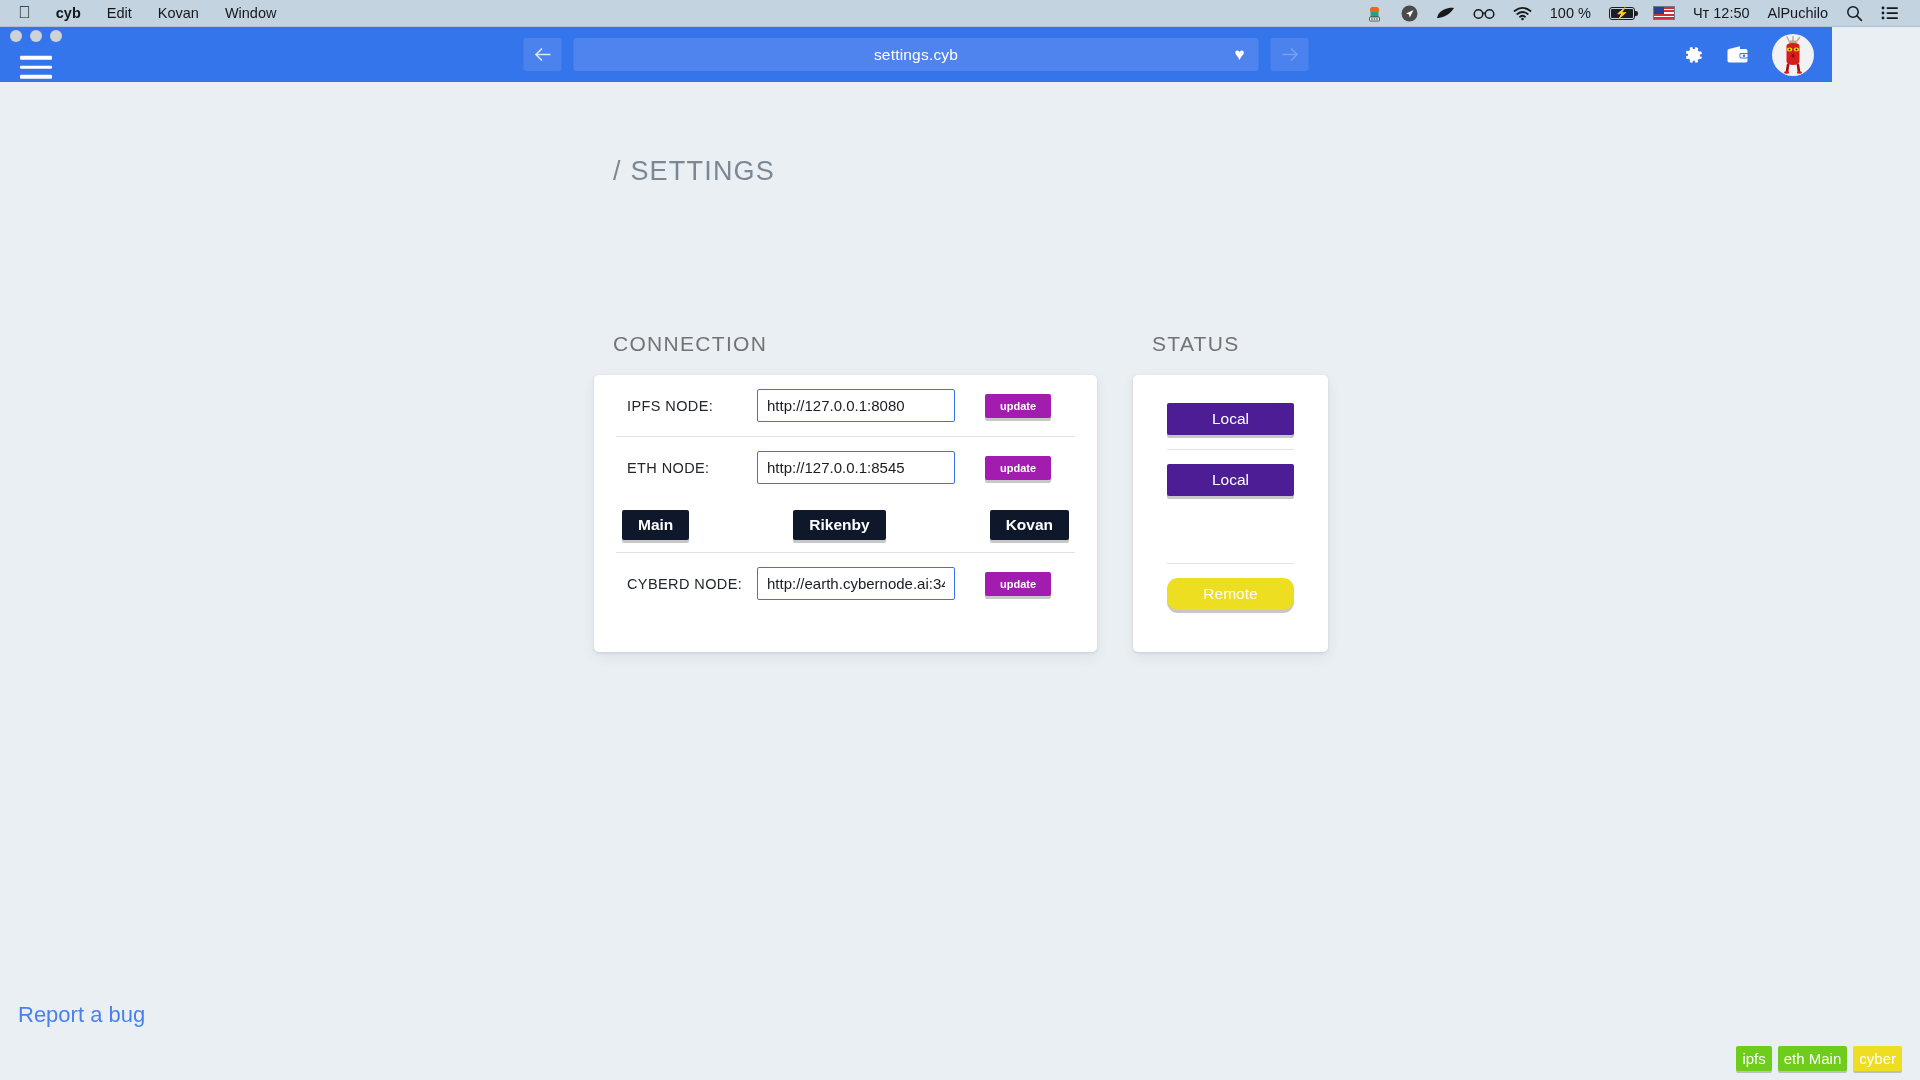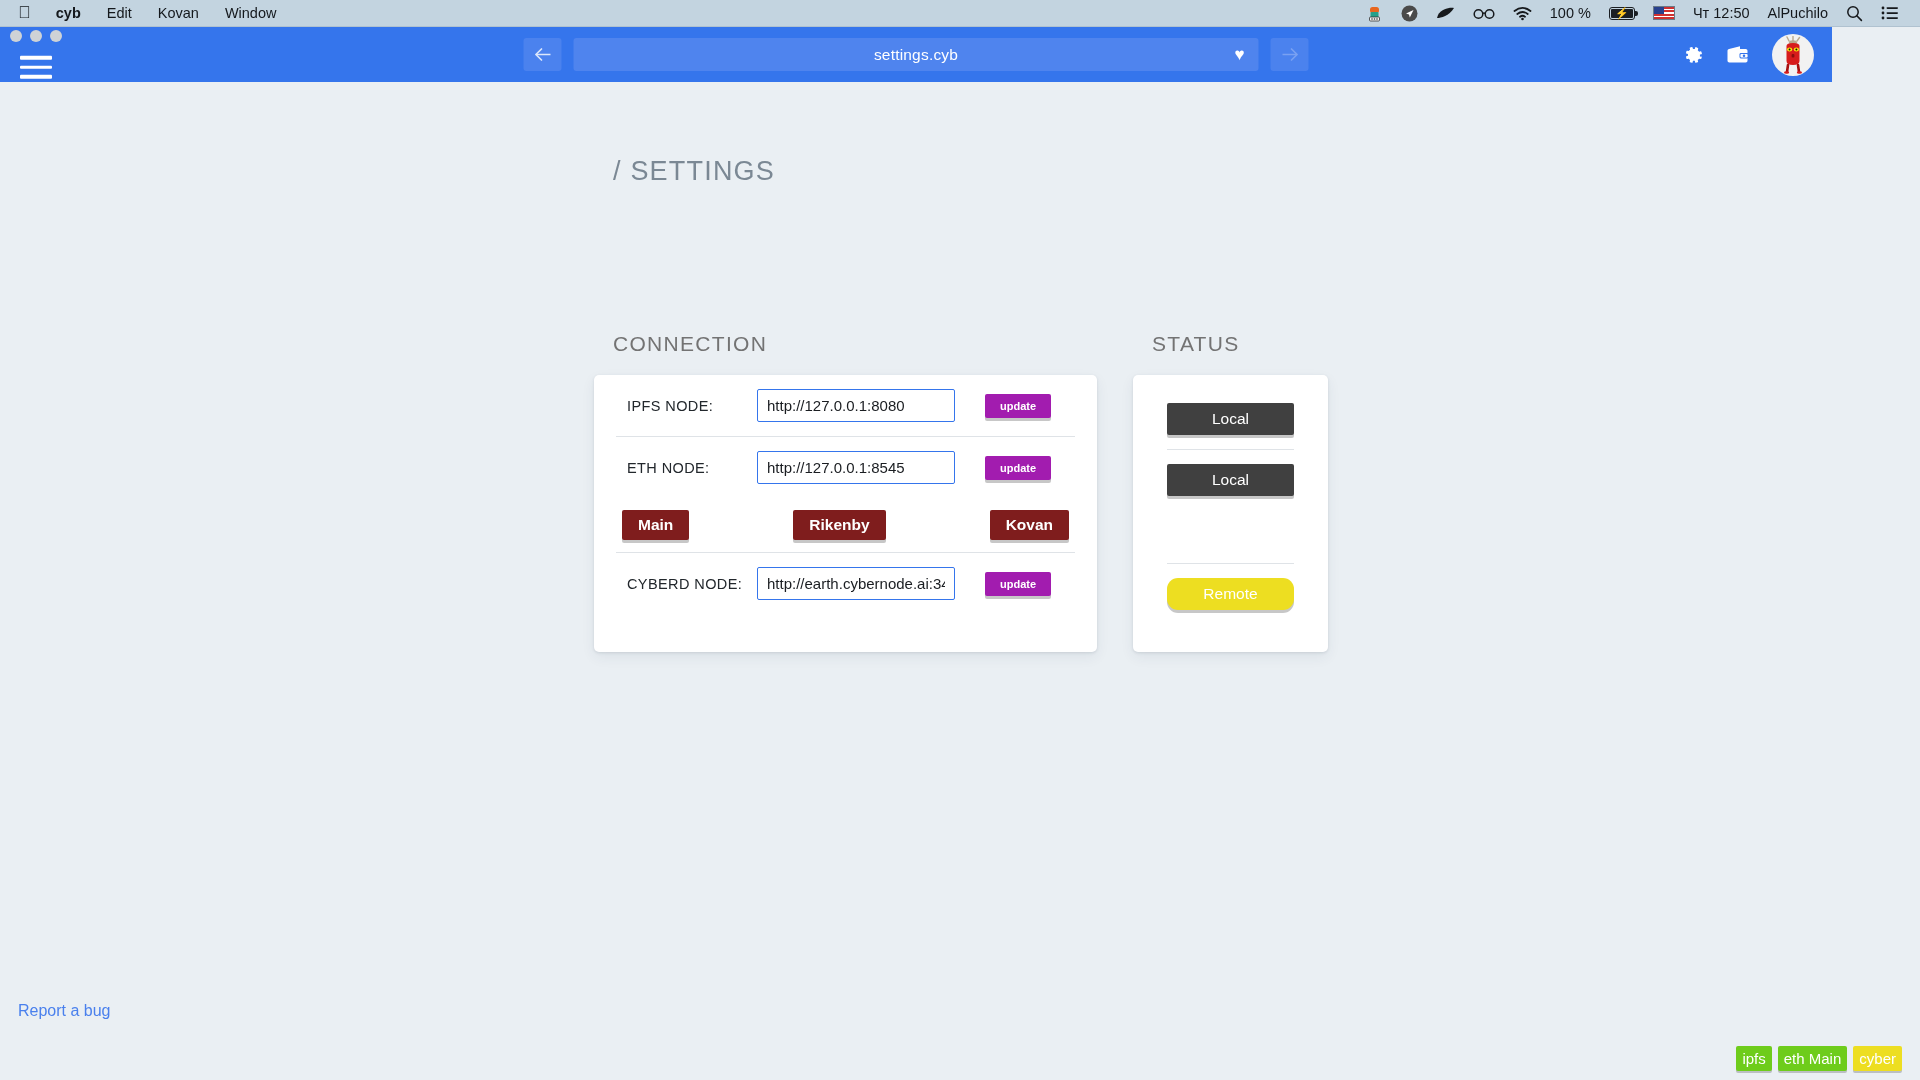--- a/index.html
+++ b/index.html
@@ -125,41 +125,41 @@
     box-shadow: 0 3px 0 rgba(0,0,0,.22);
   }
   .btn-update {
     background: #a21caf; font-size: 11px; font-weight: bold;
     padding: 6px 15px; margin-left: 30px;
   }
   .divider { height: 1px; background: #dfe3e7; margin: 0 22px; }
 
   .netrow { display: flex; align-items: center; height: 54px; padding: 0 28px; justify-content: space-between; }
   .btn-net {
-    background: #7f1d1d; font-size: 15.5px; font-weight: bold; padding: 6px 16px;
+    background: #0f172a; font-size: 15.5px; font-weight: bold; padding: 6px 16px;
   }
 
   .status-inner { padding: 28px 0 0 0; display: flex; flex-direction: column; align-items: center; }
   .btn-status {
     width: 127px; padding: 7px 0; font-size: 15.5px; text-align: center;
     color: #fff;
   }
-  .btn-status.green  { background: #404040; }
+  .btn-status.green  { background: #4c1d95; }
   .btn-status.yellow { background: #edde21; border-radius: 11px; }
   .sdiv { width: 127px; height: 1px; background: #dfe3e7; margin: 14px 0; }
   .sgap { height: 53px; }
 
   .actions-inner { display: flex; align-items: center; justify-content: space-between; padding: 0 33px; height: 108px; }
   .btn-wide { font-size: 16px; font-weight: bold; letter-spacing: .3px; padding: 9px 16px; }
   .btn-green-root { background: #6ecc1b; }
   .btn-blue-reset { background: #3575ec; }
 
   .report-bug {
     position: absolute; left: 18px; top: 920px; color: #4a80ed;
-    font-size: 16px; cursor: pointer; text-decoration: none;
+    font-size: 22px; cursor: pointer; text-decoration: none;
   }
 
   .badges { position: absolute; right: 18px; top: 1046px; display: flex; gap: 6px; }
   .badge {
     padding: 4px 6px; font-size: 15px; color: #fff; border-radius: 2px;
     box-shadow: 0 2px 0 rgba(0,0,0,.2);
   }
   .badge.green  { background: #6ecc1b; }
   .badge.yellow { background: #edde21; }
 </style>

